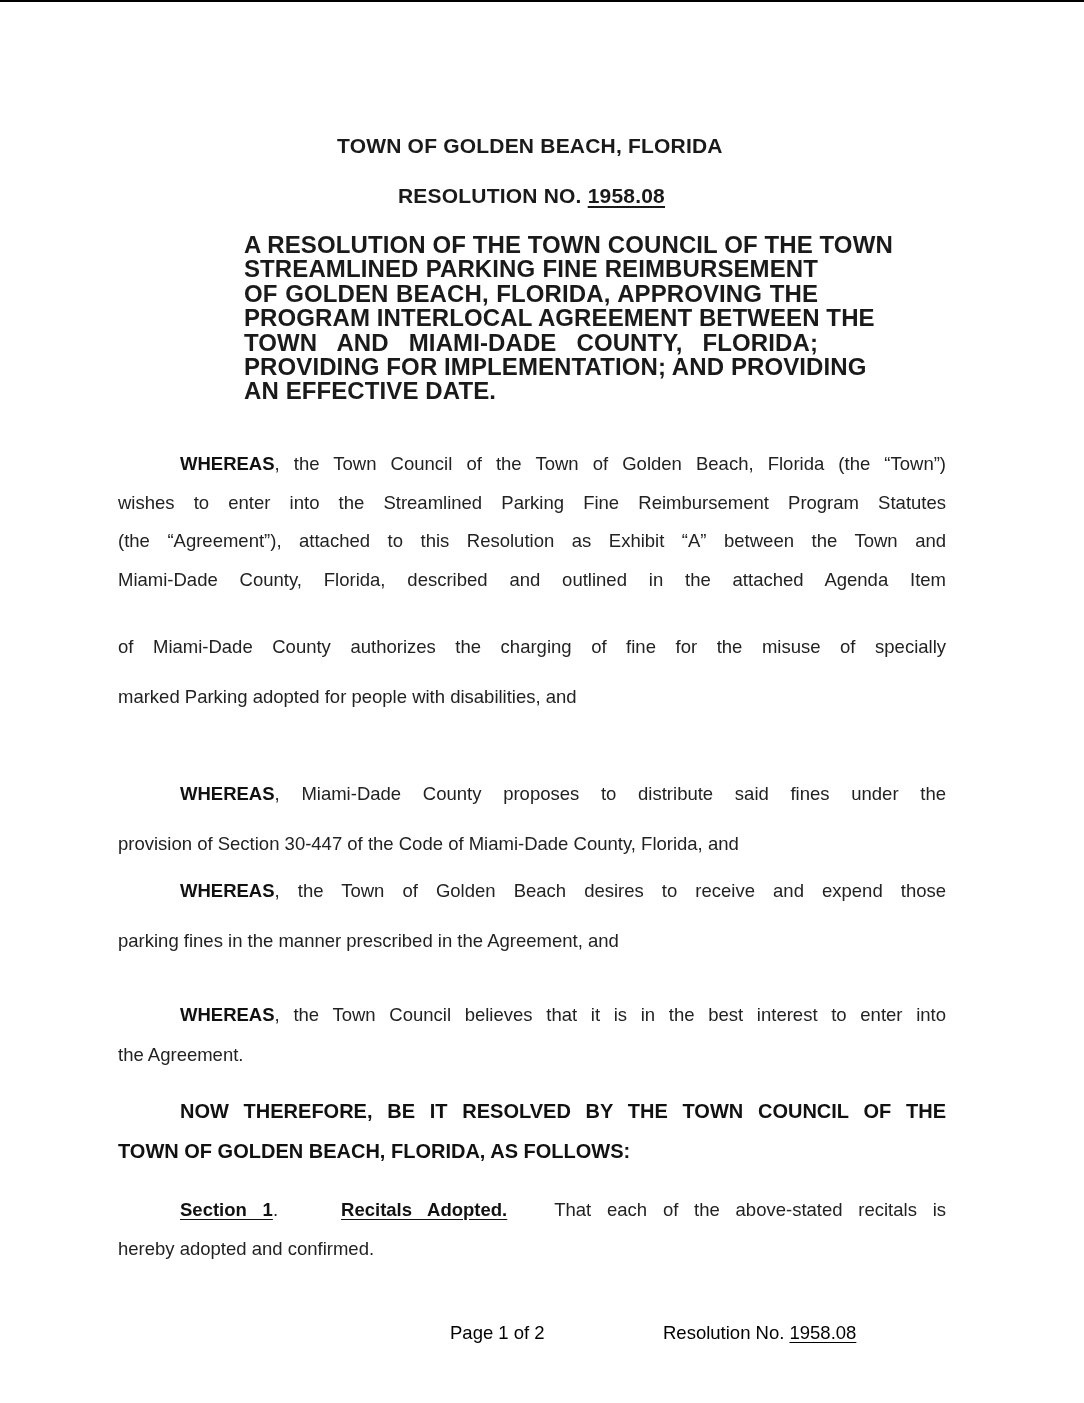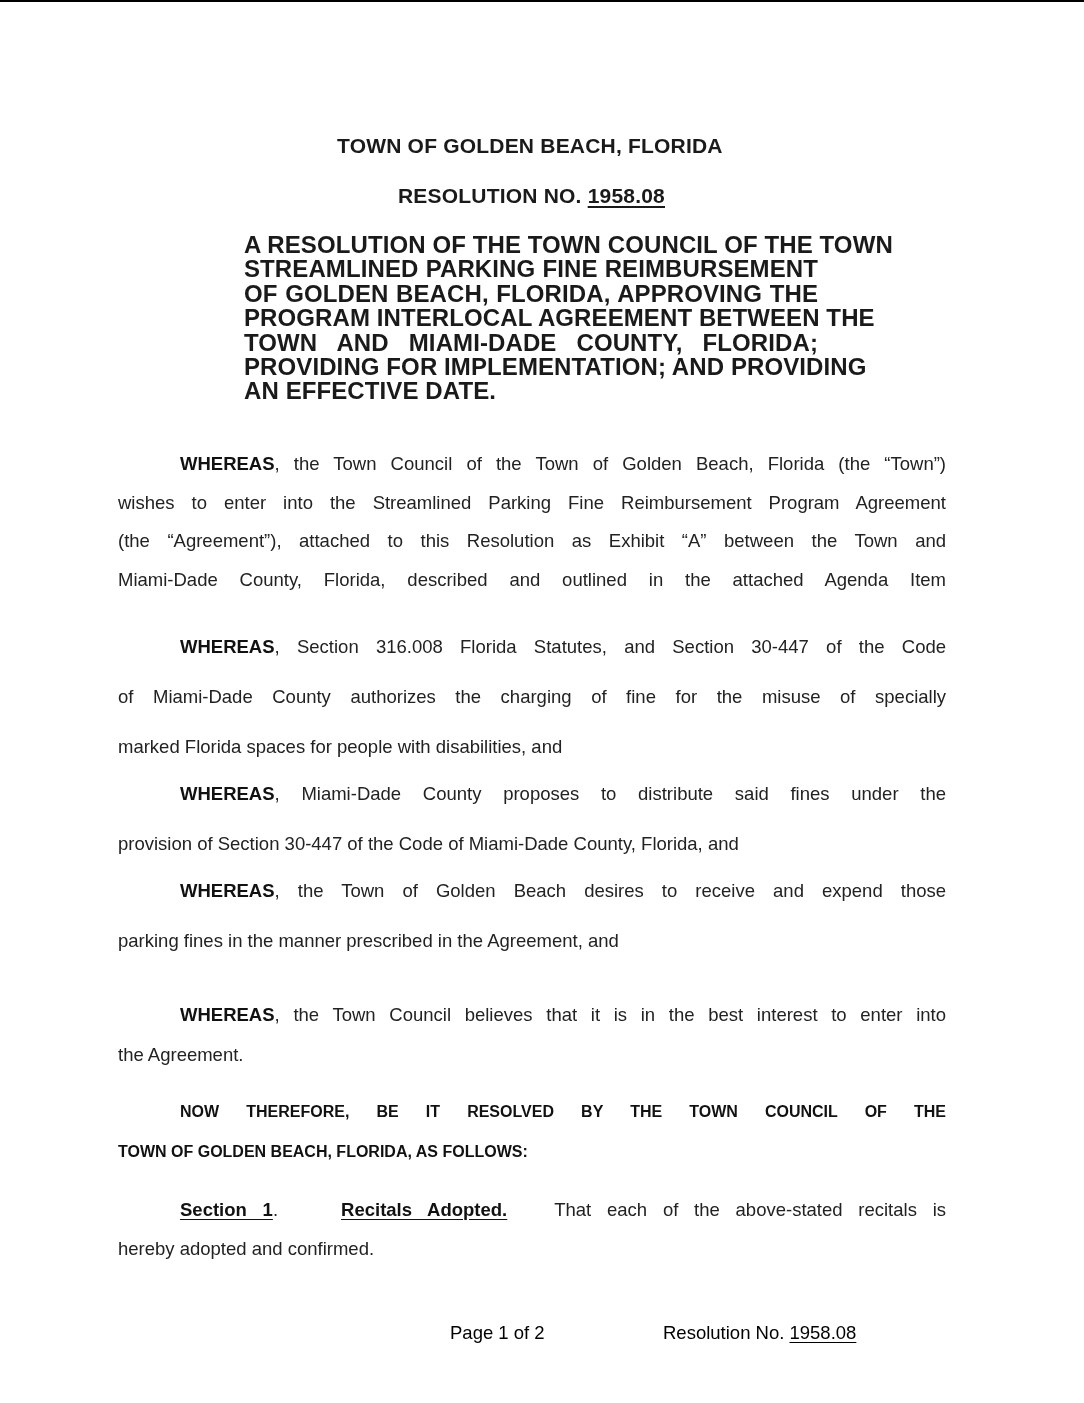--- a/index.html
+++ b/index.html
@@ -67,21 +67,21 @@
     #p1 .line { height: 38.6px; line-height: 38.6px; }
     #p1 { top: 445px; }
     #p2 .line { height: 50px; line-height: 50px; }
     #p2 { top: 622px; }
     #p3 .line { height: 50px; line-height: 50px; }
     #p3 { top: 769px; }
     #p4 .line { height: 50px; line-height: 50px; }
     #p4 { top: 866px; }
     #p5 .line { height: 40px; line-height: 40px; }
     #p5 { top: 995px; }
-    #p6 { top: 1092px; font-size: 16px; }
+    #p6 { top: 1092px; font-size: 20px; }
     #p6 .line { height: 39.5px; line-height: 39.5px; font-weight: bold; color: #111; }
     #p7 .line { height: 39px; line-height: 39px; }
     #p7 { top: 1190px; }
 
     .footer {
       position: absolute;
       top: 1322px;
       font-size: 18.5px;
       color: #000000;
     }
@@ -102,29 +102,28 @@
   <span class="tline">STREAMLINED PARKING FINE REIMBURSEMENT</span>
   <span class="tline">OF GOLDEN BEACH, FLORIDA, APPROVING THE</span>
   <span class="tline">PROGRAM INTERLOCAL AGREEMENT BETWEEN THE</span>
   <span class="tline">TOWN AND MIAMI-DADE COUNTY, FLORIDA;</span>
   <span class="tline">PROVIDING FOR IMPLEMENTATION; AND PROVIDING</span>
   <span class="tline last">AN EFFECTIVE DATE.</span>
 </div>
 
 <div class="para" id="p1">
   <span class="line indent"><span class="b">WHEREAS</span><span>, the Town Council of the Town of Golden Beach, Florida (the “Town”)</span></span>
-  <span class="line">wishes to enter into the Streamlined Parking Fine Reimbursement Program Agreement</span>
+  <span class="line">wishes to enter into the Streamlined Parking Fine Reimbursement Program Statutes</span>
   <span class="line">(the “Agreement”), attached to this Resolution as Exhibit “A” between the Town and</span>
   <span class="line">Miami-Dade County, Florida, described and outlined in the attached Agenda Item</span>
 </div>
 
 <div class="para" id="p2">
-  <span class="line indent"><span class="b">WHEREAS</span><span>, Section 316.008 Florida Statutes, and Section 30-447 of the  Code</span></span>
   <span class="line">of Miami-Dade County authorizes the charging of fine for the misuse of specially</span>
-  <span class="line last">marked Florida spaces for people with disabilities, and</span>
+  <span class="line last">marked Parking adopted for people with disabilities, and</span>
 </div>
 
 <div class="para" id="p3">
   <span class="line indent"><span class="b">WHEREAS</span><span>, Miami-Dade County proposes to distribute said fines under the</span></span>
   <span class="line last">provision of Section 30-447 of the Code of Miami-Dade County, Florida, and</span>
 </div>
 
 <div class="para" id="p4">
   <span class="line indent"><span class="b">WHEREAS</span><span>, the Town of Golden Beach desires to receive and expend those</span></span>
   <span class="line last">parking fines in the manner prescribed in the Agreement, and</span>

